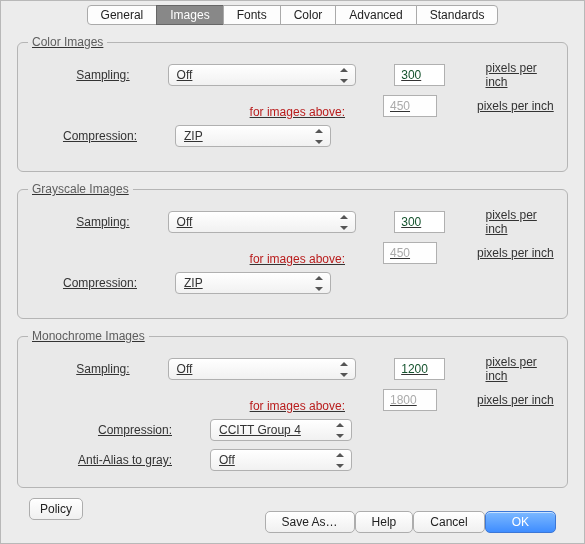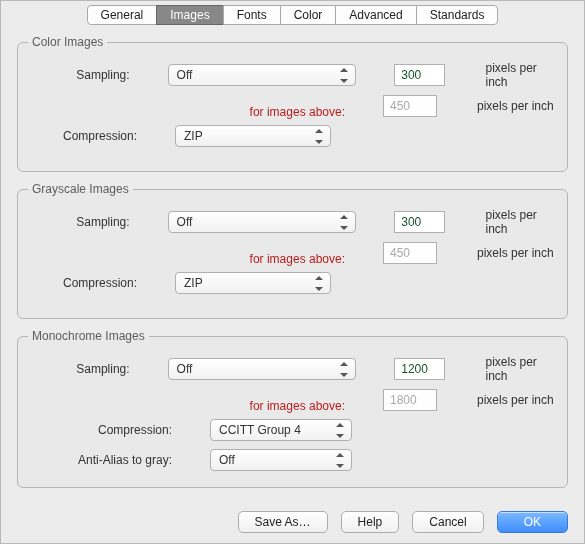--- a/index.html
+++ b/index.html
@@ -42,20 +42,21 @@
 .content {
   padding: 6px 16px 8px 16px;
 }
 fieldset {
   border: 1px solid #b5b5b5;
   border-radius: 6px;
   background: #e9e9e9;
   margin: 4px 0 10px 0;
   padding: 8px 10px 18px 10px;
   position: relative;
+  text-decoration: underline;
 }
 legend {
   font-size: 12px;
   color: #5e5e5e;
   padding: 0 4px;
 }
 .row {
   display: flex;
   align-items: center;
   margin: 4px 0;
@@ -146,23 +147,23 @@
 .btn.small { padding: 0 10px; }
 .btn.default {
   background: linear-gradient(#7db9ff,#3f8dff);
   border-color: #3c77d6;
   color: #fff;
   padding: 0 26px;
 }
 .bottom-bar {
   position: absolute;
   bottom: 10px;
-  right: 16px;
-  display: flex;
-  gap: 13px;
+  right: 28px;
+  display: flex;
+  gap: 0;
   margin-left: 12px;
 }
 </style>
 </head>
 <body>
 
 <div class="window">
 
   <div class="tabs">
     <div class="tab">General</div>
@@ -250,20 +251,23 @@
       </div>
       <div class="row">
         <div class="lbl w150">Anti-Alias to gray:</div>
         <div class="select w150">
           <span>Off</span>
           <span class="arrows"></span>
         </div>
       </div>
     </fieldset>
 
+    <div class="policy-row">
+      <div class="btn small">Policy</div>
+    </div>
 
   </div>
 
   <div class="bottom-bar">
     <div class="btn">Save As…</div>
     <div class="btn">Help</div>
     <div class="btn">Cancel</div>
     <div class="btn default">OK</div>
   </div>
 

